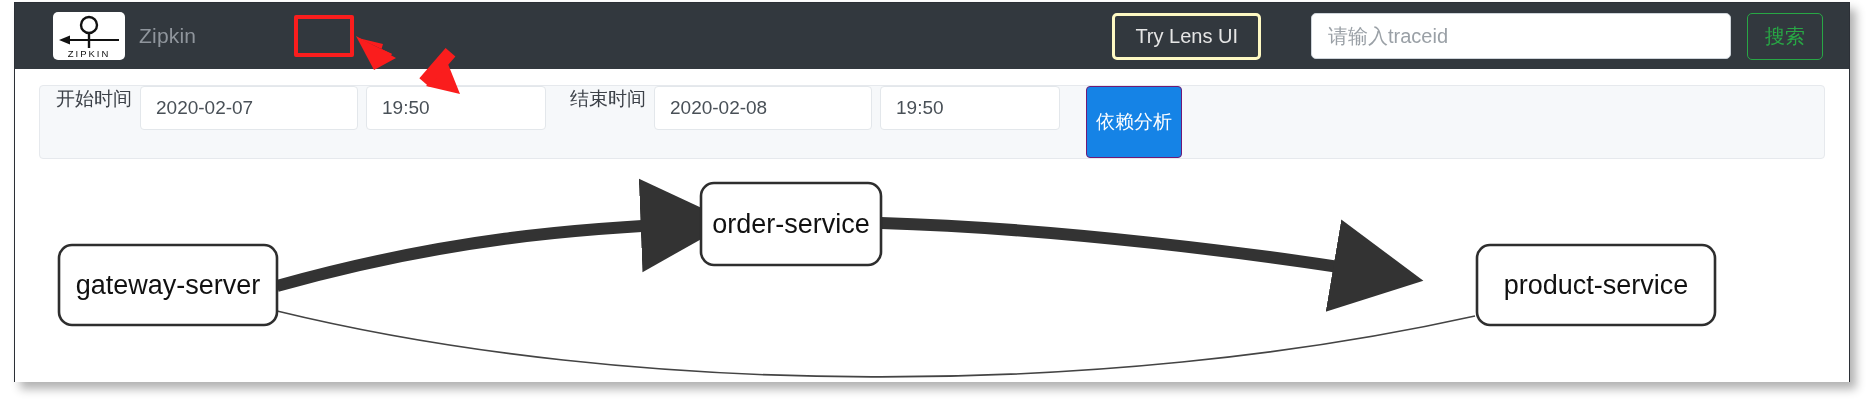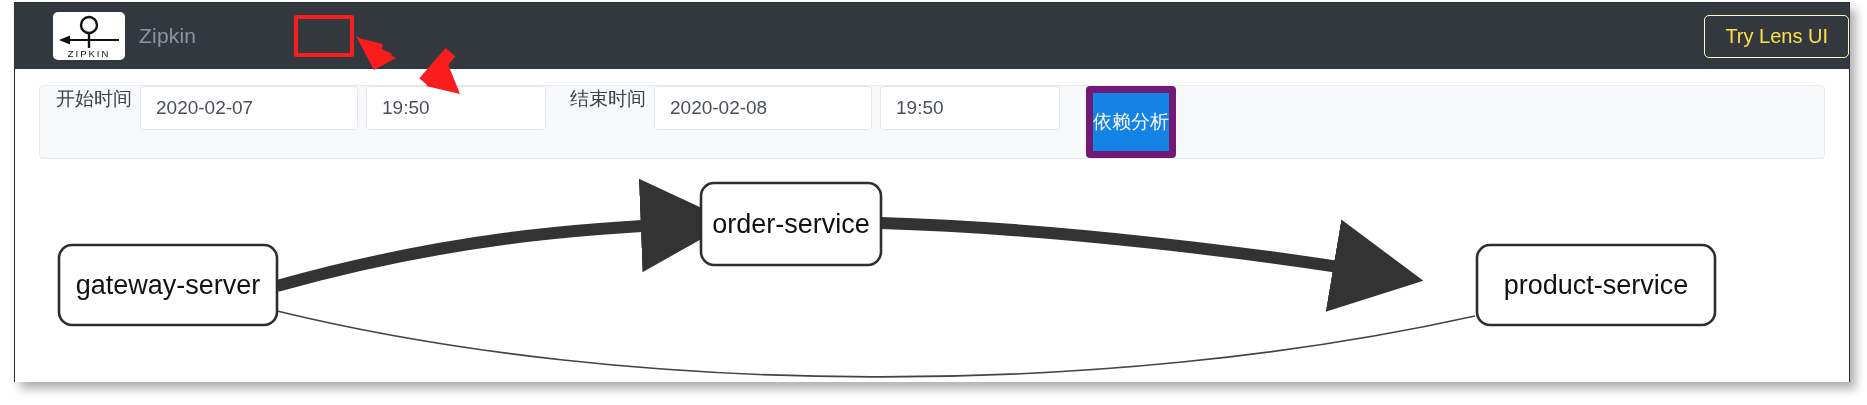--- a/index.html
+++ b/index.html
@@ -55,23 +55,23 @@
   .nav-link {
     color: #8f959c;
     font-size: 21px;
     padding: 4px 14px;
     white-space: nowrap;
     cursor: pointer;
   }
   .nav-spacer { flex: 1 1 auto; }
 
   .btn-lens {
-    color: #fde047;
+    color: #e5e5e5;
     background: transparent;
-    border: 1px solid #fef9c3;
+    border: 3px solid #fef9c3;
     border-radius: 5px;
     font-size: 20px;
     padding: 9px 20px;
     white-space: nowrap;
     cursor: pointer;
     font-family: inherit;
   }
   .search-wrap { display: flex; align-items: center; margin-left: 50px; margin-right: 26px; }
   .trace-input {
     width: 420px; height: 46px;
@@ -130,25 +130,25 @@
     padding: 0 15px;
     font-family: inherit;
     outline: none;
   }
   .w-date { width: 218px; }
   .w-time { width: 180px; margin-left: 8px; }
   .gap-lg { margin-left: 22px; }
   .btn-analyze {
     margin-left: 26px;
     background: #1583e6;
-    border: 7px solid #701a75;
+    border: 1px solid #701a75;
     color: #ffffff;
     border-radius: 4px;
     font-size: 19px;
-    padding: 9px 0;
+    padding: 9px 9px;
     white-space: nowrap;
     cursor: pointer;
     font-family: inherit;
   }
 
   
   .graph-area {
     position: absolute;
     left: 0; top: 163px;
     width: 100%; height: 216px;
@@ -197,20 +197,24 @@
         </svg>
       </div>
 
       <span class="brand-name">Zipkin</span>
 
 
       <div class="nav-spacer"></div>
 
       <button class="btn-lens">Try Lens UI</button>
 
+      <div class="search-wrap">
+        <input class="trace-input" type="text" placeholder="请输入traceid" style="">
+        <button class="btn-search">搜索</button>
+      </div>
     </div>
 
     <div class="filter-bar">
       <div class="filter-inner">
 
         <span class="field-label">开始时间</span>
         <input class="field-input w-date" type="text" value="2020-02-07" style="">
         <input class="field-input w-time" type="text" value="19:50" style="">
 
         <span class="field-label gap-lg">结束时间</span>

